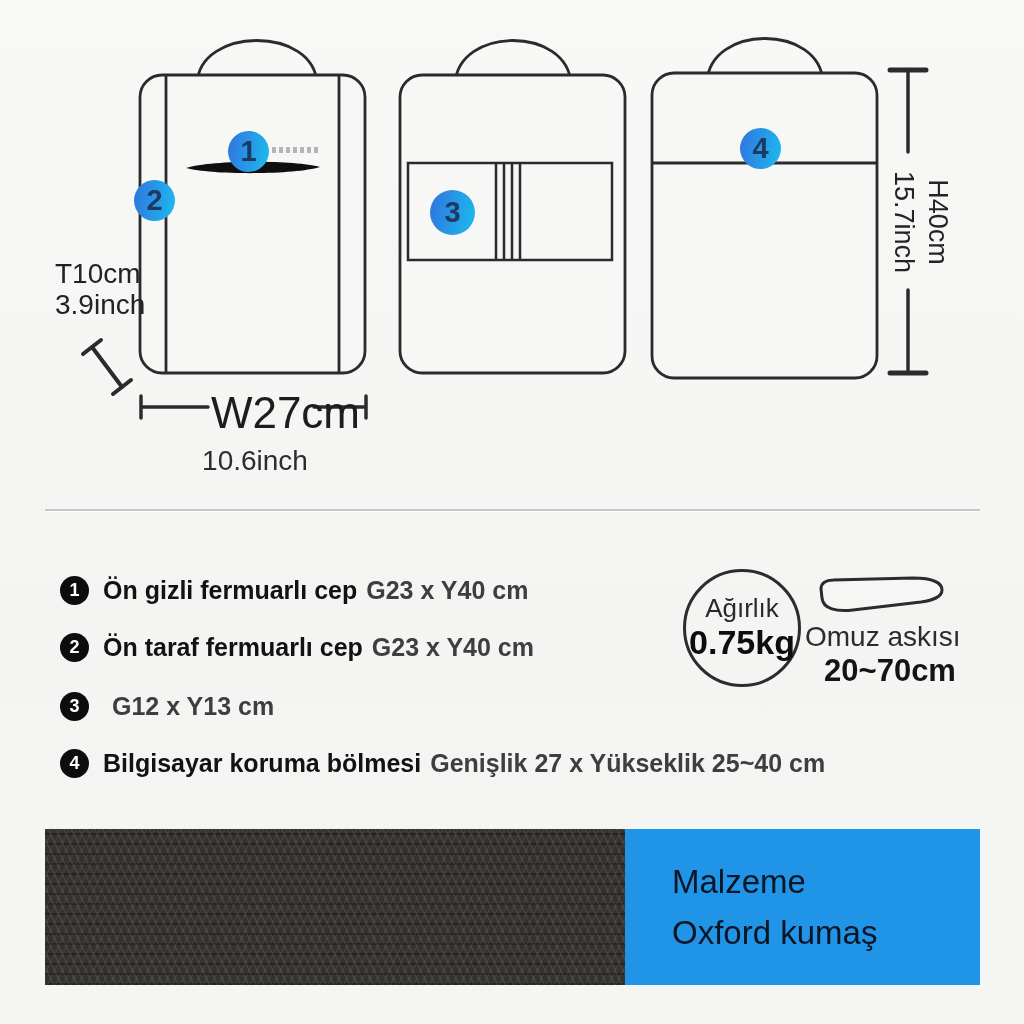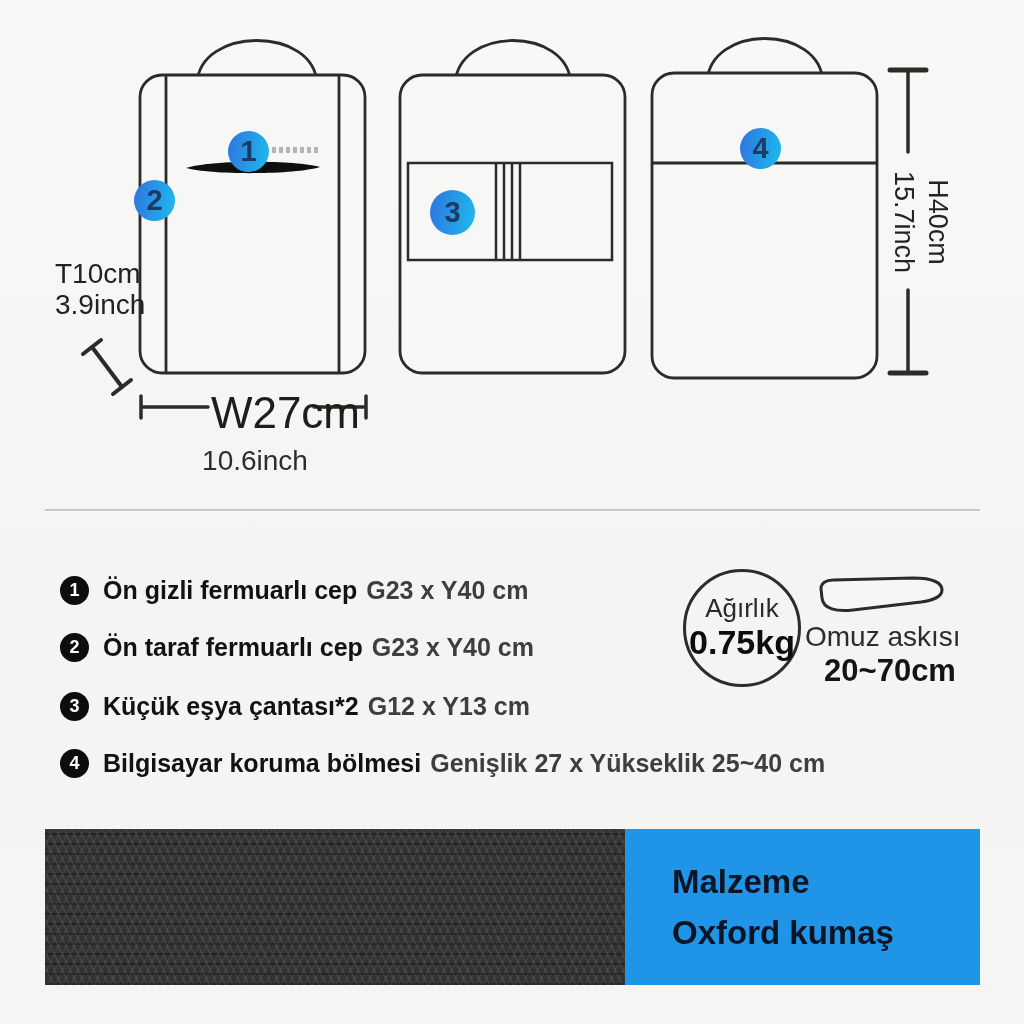--- a/index.html
+++ b/index.html
@@ -69,21 +69,21 @@
     background-image:
       repeating-linear-gradient(64deg, rgba(255,255,255,0.07) 0 2px, rgba(0,0,0,0) 2px 7px),
       repeating-linear-gradient(-64deg, rgba(255,255,255,0.05) 0 2px, rgba(0,0,0,0) 2px 7px),
       repeating-linear-gradient(0deg, rgba(0,0,0,0.28) 0 2px, rgba(0,0,0,0) 2px 10px);
   }
   .material-box{
     width:355px;height:100%;background:#2095e8;
     display:flex;flex-direction:column;justify-content:center;
     padding-left:47px;box-sizing:border-box;gap:13px;
   }
-  .material-line{font-size:33px;color:#0c1524;line-height:1.15;font-weight:bold;}
+  .material-line{font-size:33px;color:#0c1524;line-height:1.15;}
 </style>
 </head>
 <body>
 
 <div class="stage">
 
   <svg class="lineart" width="1024" height="1024" viewBox="0 0 1024 1024">
     <g stroke="#2b2b2b" stroke-width="2.8" fill="none" stroke-linecap="round">
 
       <g>
@@ -160,21 +160,20 @@
       <span class="feature-title">Ön gizli fermuarlı cep</span>
       <span class="feature-detail">G23 x Y40 cm</span>
     </div>
     <div class="feature-row" style="top:628px;">
       <span class="badge">2</span>
       <span class="feature-title">Ön taraf fermuarlı cep</span>
       <span class="feature-detail">G23 x Y40 cm</span>
     </div>
     <div class="feature-row" style="top:687px;">
       <span class="badge">3</span>
-      <span class="feature-title">Küçük eşya çantası*2</span>
       <span class="feature-detail">G12 x Y13 cm</span>
     </div>
     <div class="feature-row" style="top:744px;">
       <span class="badge">4</span>
       <span class="feature-title">Bilgisayar koruma bölmesi</span>
       <span class="feature-detail">Genişlik 27 x Yükseklik 25~40 cm</span>
     </div>
   </div>
 
   <div class="abs weight-circle">

